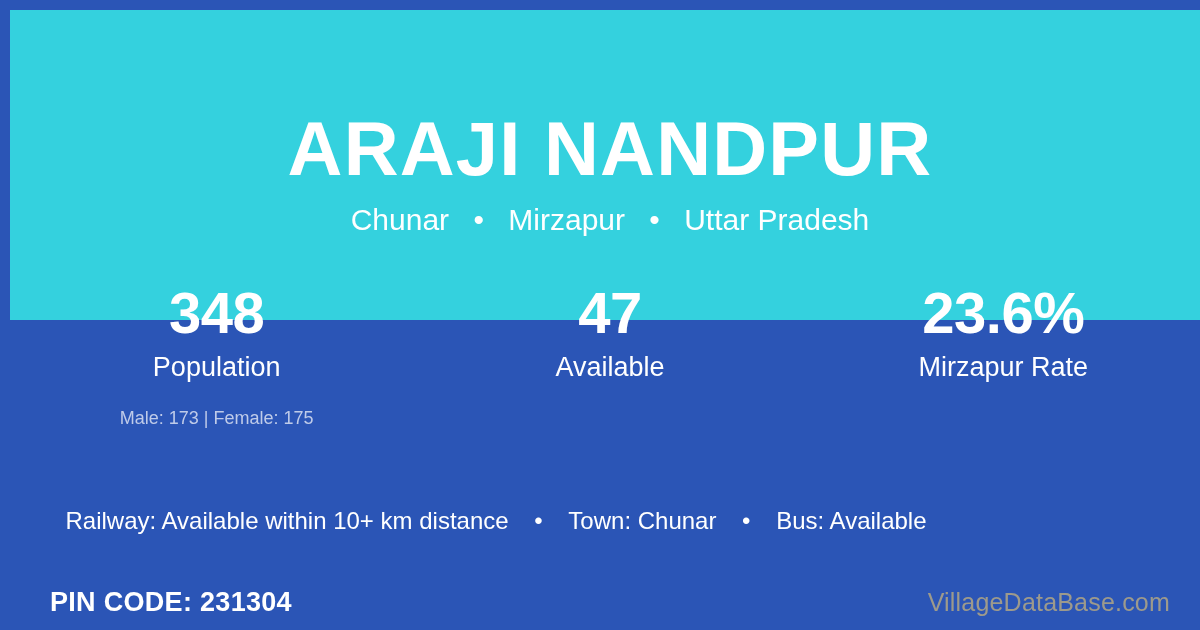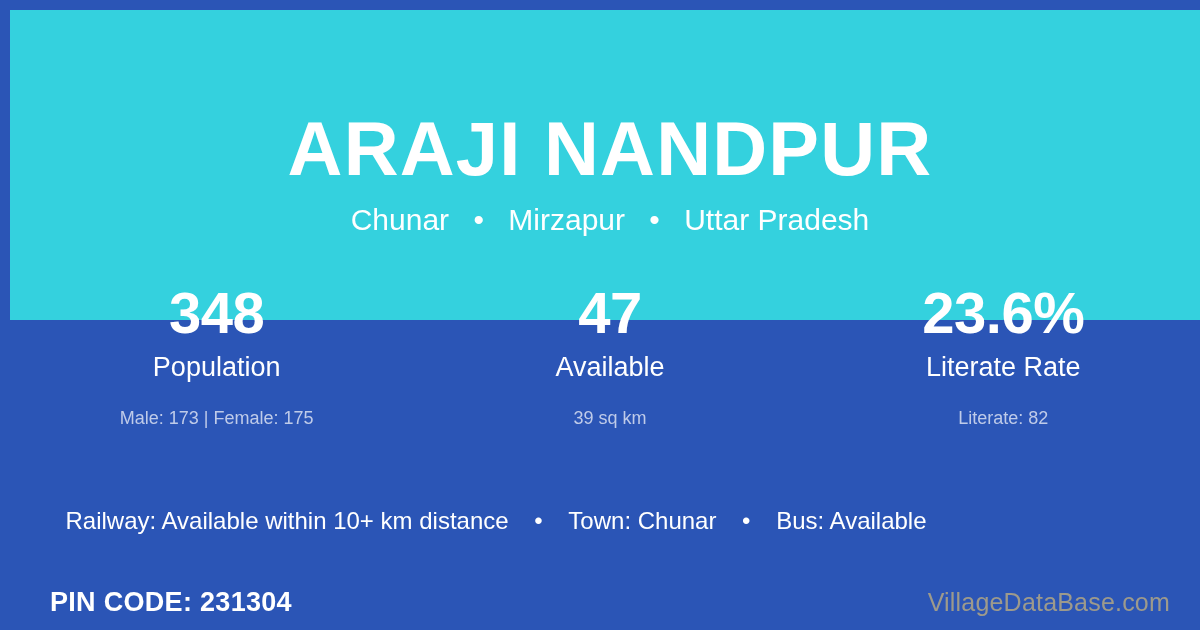--- a/index.html
+++ b/index.html
@@ -165,27 +165,25 @@
 
     <div class="stat">
       <div class="stat-value">348</div>
       <div class="stat-label">Population</div>
       <div class="stat-sub">Male: 173 | Female: 175</div>
     </div>
 
     <div class="stat">
       <div class="stat-value">47</div>
       <div class="stat-label">Available</div>
-      <div class="stat-sub">39 sq km</div>
     </div>
 
     <div class="stat">
       <div class="stat-value">23.6%</div>
-      <div class="stat-label">Literate Rate</div>
-      <div class="stat-sub">Literate: 82</div>
+      <div class="stat-label">Mirzapur Rate</div>
     </div>
 
   </div>
 
   <div class="info-line">
     <span>Railway: Available within 10+ km distance</span>
     <span class="sep">•</span>
     <span>Town: Chunar</span>
     <span class="sep">•</span>
     <span>Bus: Available</span>

